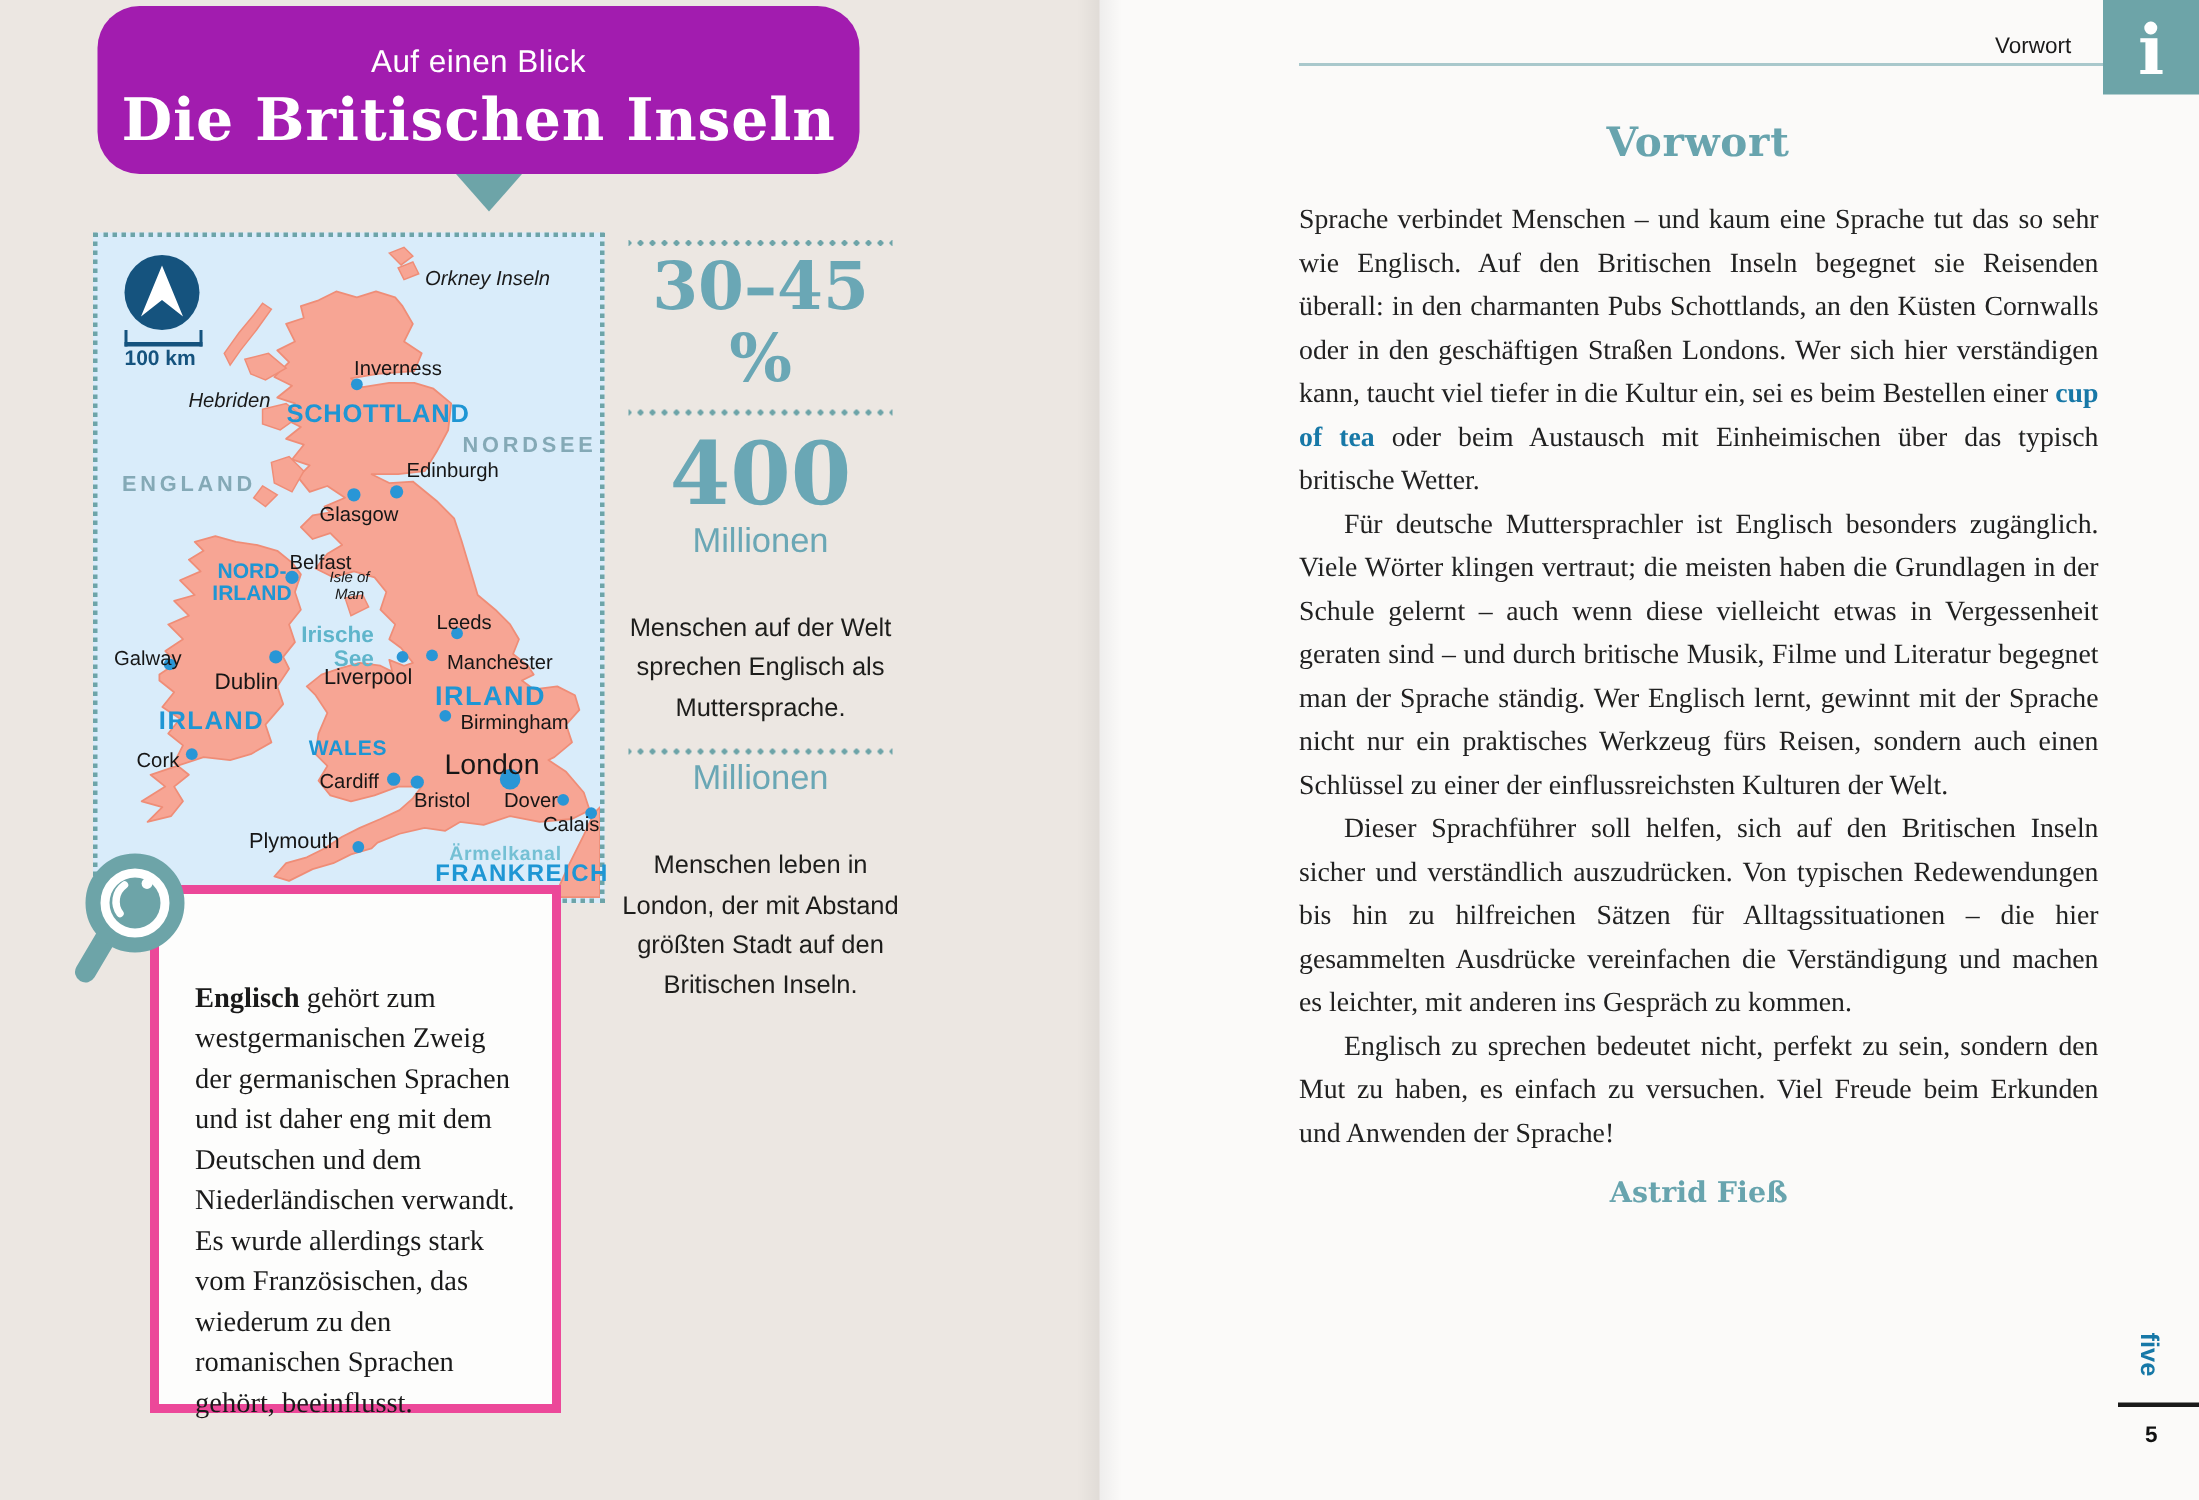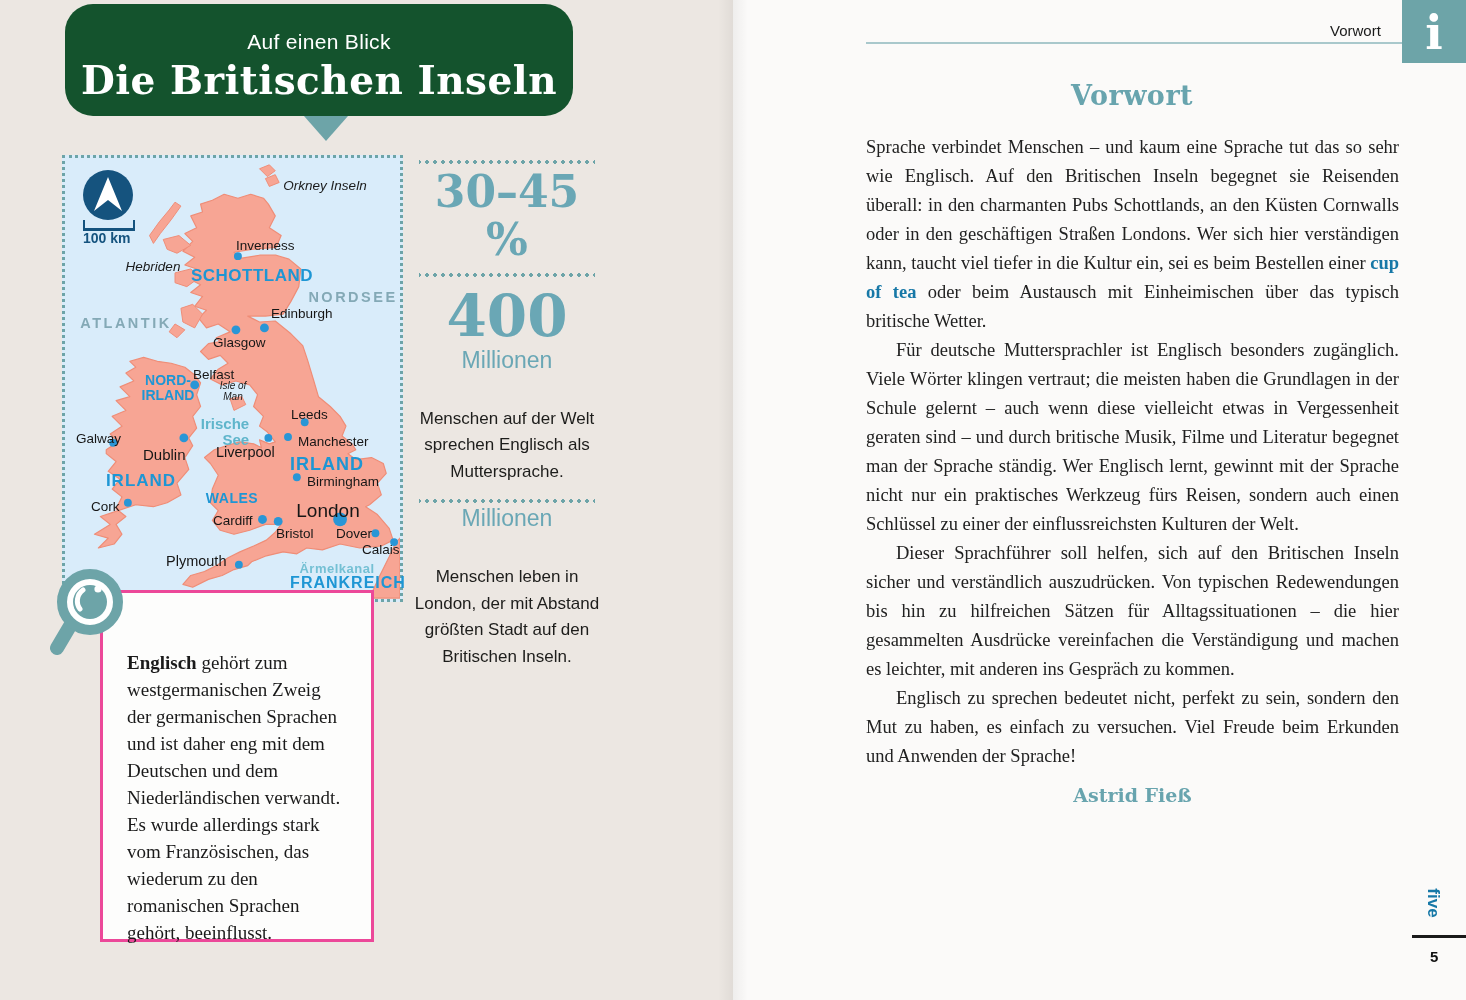--- a/index.html
+++ b/index.html
@@ -4,21 +4,21 @@
 <style>
   html,body{margin:0;padding:0;}
   body{width:1466px;height:1000px;position:relative;overflow:hidden;
        font-family:"Liberation Sans",sans-serif;background:#ece7e2;}
   .page-left{position:absolute;left:0;top:0;width:733px;height:1000px;background:#ece7e2;}
   .page-right{position:absolute;left:733px;top:0;width:733px;height:1000px;background:#fbfaf9;}
   .spine{position:absolute;left:718px;top:0;width:30px;height:1000px;
          background:linear-gradient(to right,rgba(0,0,0,0),rgba(0,0,0,.05) 50%,rgba(0,0,0,0));pointer-events:none;}
 
   
-  .bubble{position:absolute;left:65px;top:4px;width:508px;height:112px;background:#14532d;border-radius:28px;text-align:center;color:#fff;}
+  .bubble{position:absolute;left:65px;top:4px;width:508px;height:112px;background:#a21caf;border-radius:28px;text-align:center;color:#fff;}
   .bubble .eyebrow{margin-top:26px;font-size:21px;letter-spacing:.3px;}
   .bubble .bubble-title{margin-top:3px;font-family:"DejaVu Serif","Liberation Serif",serif;font-weight:bold;font-size:39px;letter-spacing:.5px;}
   .bubble-tail{position:absolute;left:304px;top:116px;width:0;height:0;
                border-left:22px solid transparent;border-right:22px solid transparent;border-top:25px solid #6da4a8;}
 
   
   .map{position:absolute;left:62px;top:155px;width:341px;height:447px;background:#d9ecfa;
        border:3px dotted #6da4a8;box-sizing:border-box;}
   .map svg{position:absolute;left:0;top:0;width:100%;height:100%;}
   .city{position:absolute;font-size:13.5px;color:#161616;white-space:nowrap;}
@@ -59,21 +59,21 @@
   #lbl-frankreich{left:283px;top:416px;font-size:16px;letter-spacing:1px;}
 
   .compass{position:absolute;left:18px;top:12px;width:50px;height:50px;border-radius:50%;background:#15537e;}
   .scalebar{position:absolute;left:18px;top:62px;width:48px;height:8px;
             border-left:2px solid #15537e;border-right:2px solid #15537e;border-bottom:3px solid #15537e;}
   .scale-label{position:absolute;left:18px;top:72px;font-weight:bold;font-size:14px;color:#15537e;}
 
   
   .magnifier{position:absolute;left:48px;top:562px;width:90px;height:104px;z-index:5;}
   .infobox{position:absolute;left:100px;top:590px;width:274px;height:352px;background:#fdfdfc;
-           border:3px solid #ec4899;box-sizing:border-box;z-index:3;}
+           border:6px solid #ec4899;box-sizing:border-box;z-index:3;}
   .infobox p{margin:0;padding:56px 23px 0 24px;font-family:"Liberation Serif",serif;
              font-size:19px;line-height:27px;color:#1a1a1a;}
 
   
   .stats{position:absolute;left:410px;top:160px;width:194px;text-align:center;}
   .dotline{height:4px;width:176px;margin:0 auto;
            background-image:radial-gradient(circle,#6da4a8 1.7px,transparent 2px);
            background-size:8px 4px;background-position:center;}
   .stat-number{font-family:"DejaVu Serif","Liberation Serif",serif;font-weight:bold;color:#6aa7b5;
                font-size:44px;line-height:1.1;margin-top:4px;}
@@ -190,21 +190,21 @@
       <div class="scale-label">100 km</div>
 
       <div class="phys" id="lbl-orkney">Orkney Inseln</div>
       <div class="phys" id="lbl-hebriden">Hebriden</div>
       <div class="phys two" id="lbl-isleofman">
         <span>Isle of</span>
         <span>Man</span>
       </div>
 
       <div class="sea" id="lbl-nordsee">NORDSEE</div>
-      <div class="sea" id="lbl-atlantik">ATLANTIK</div>
+      <div class="sea" id="lbl-atlantik">ENGLAND</div>
       <div class="sea-light two" id="lbl-irischesee">
         <span>Irische</span>
         <span>See</span>
       </div>
       <div class="sea-light" id="lbl-aermelkanal">Ärmelkanal</div>
 
       <div class="region" id="lbl-schottland">SCHOTTLAND</div>
       <div class="region two" id="lbl-nordirland">
         <span>NORD-</span>
         <span>IRLAND</span>

